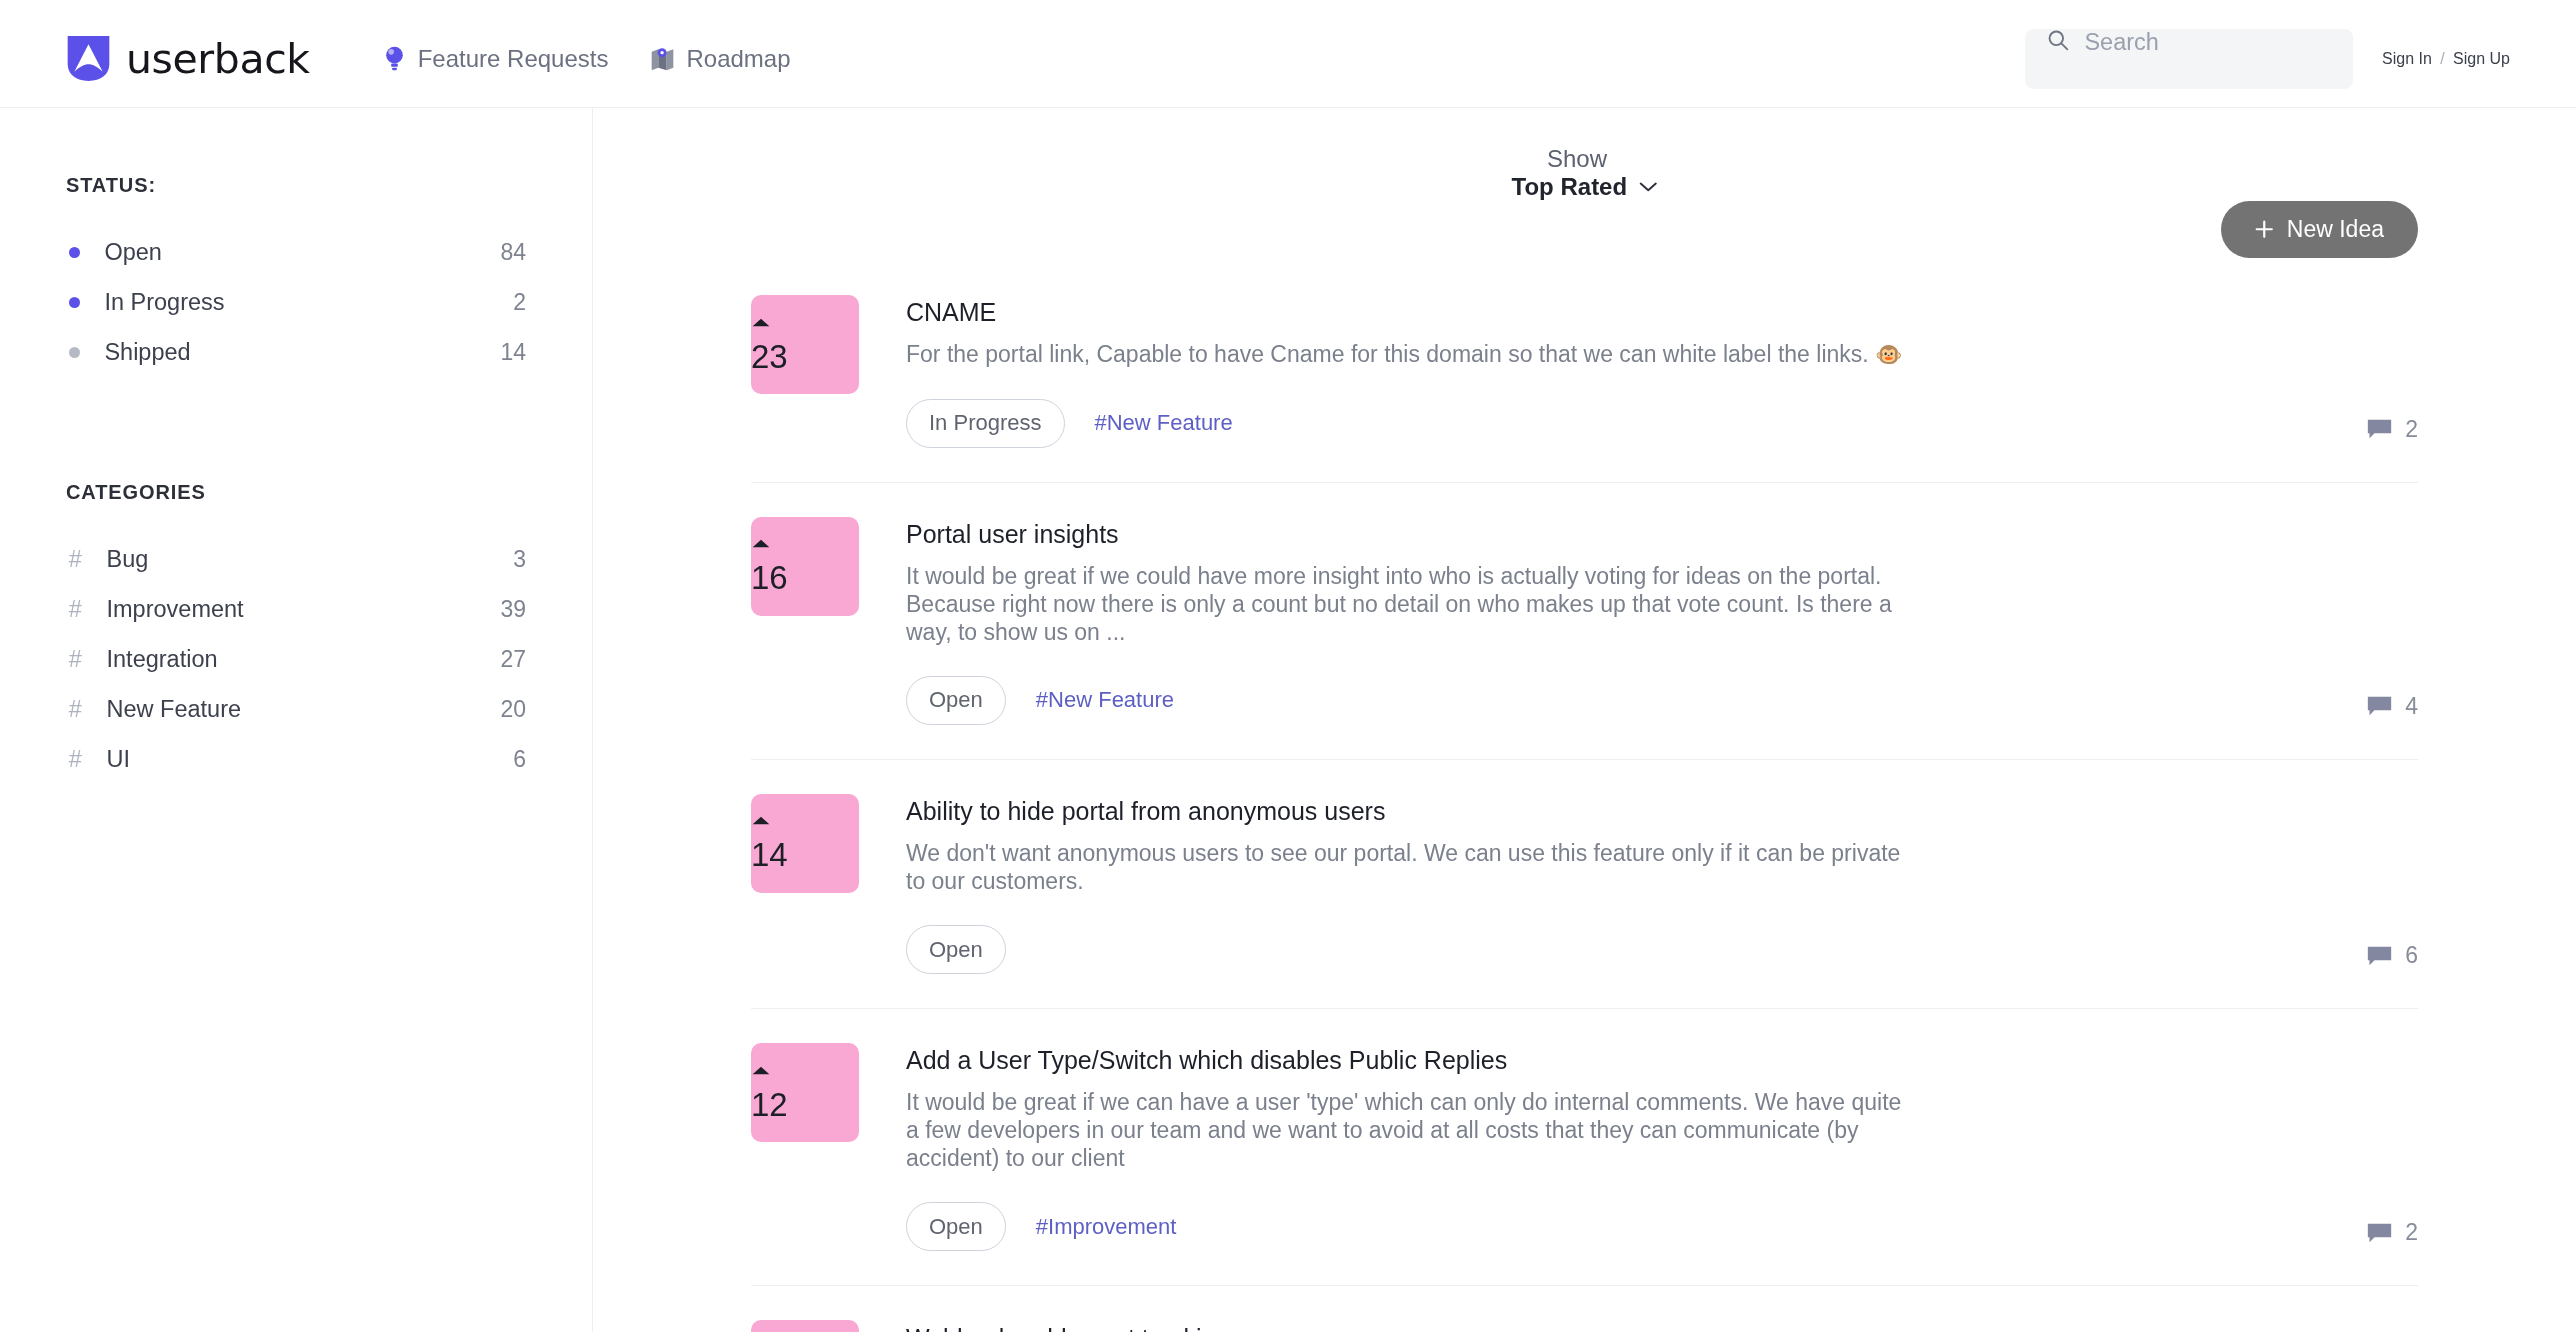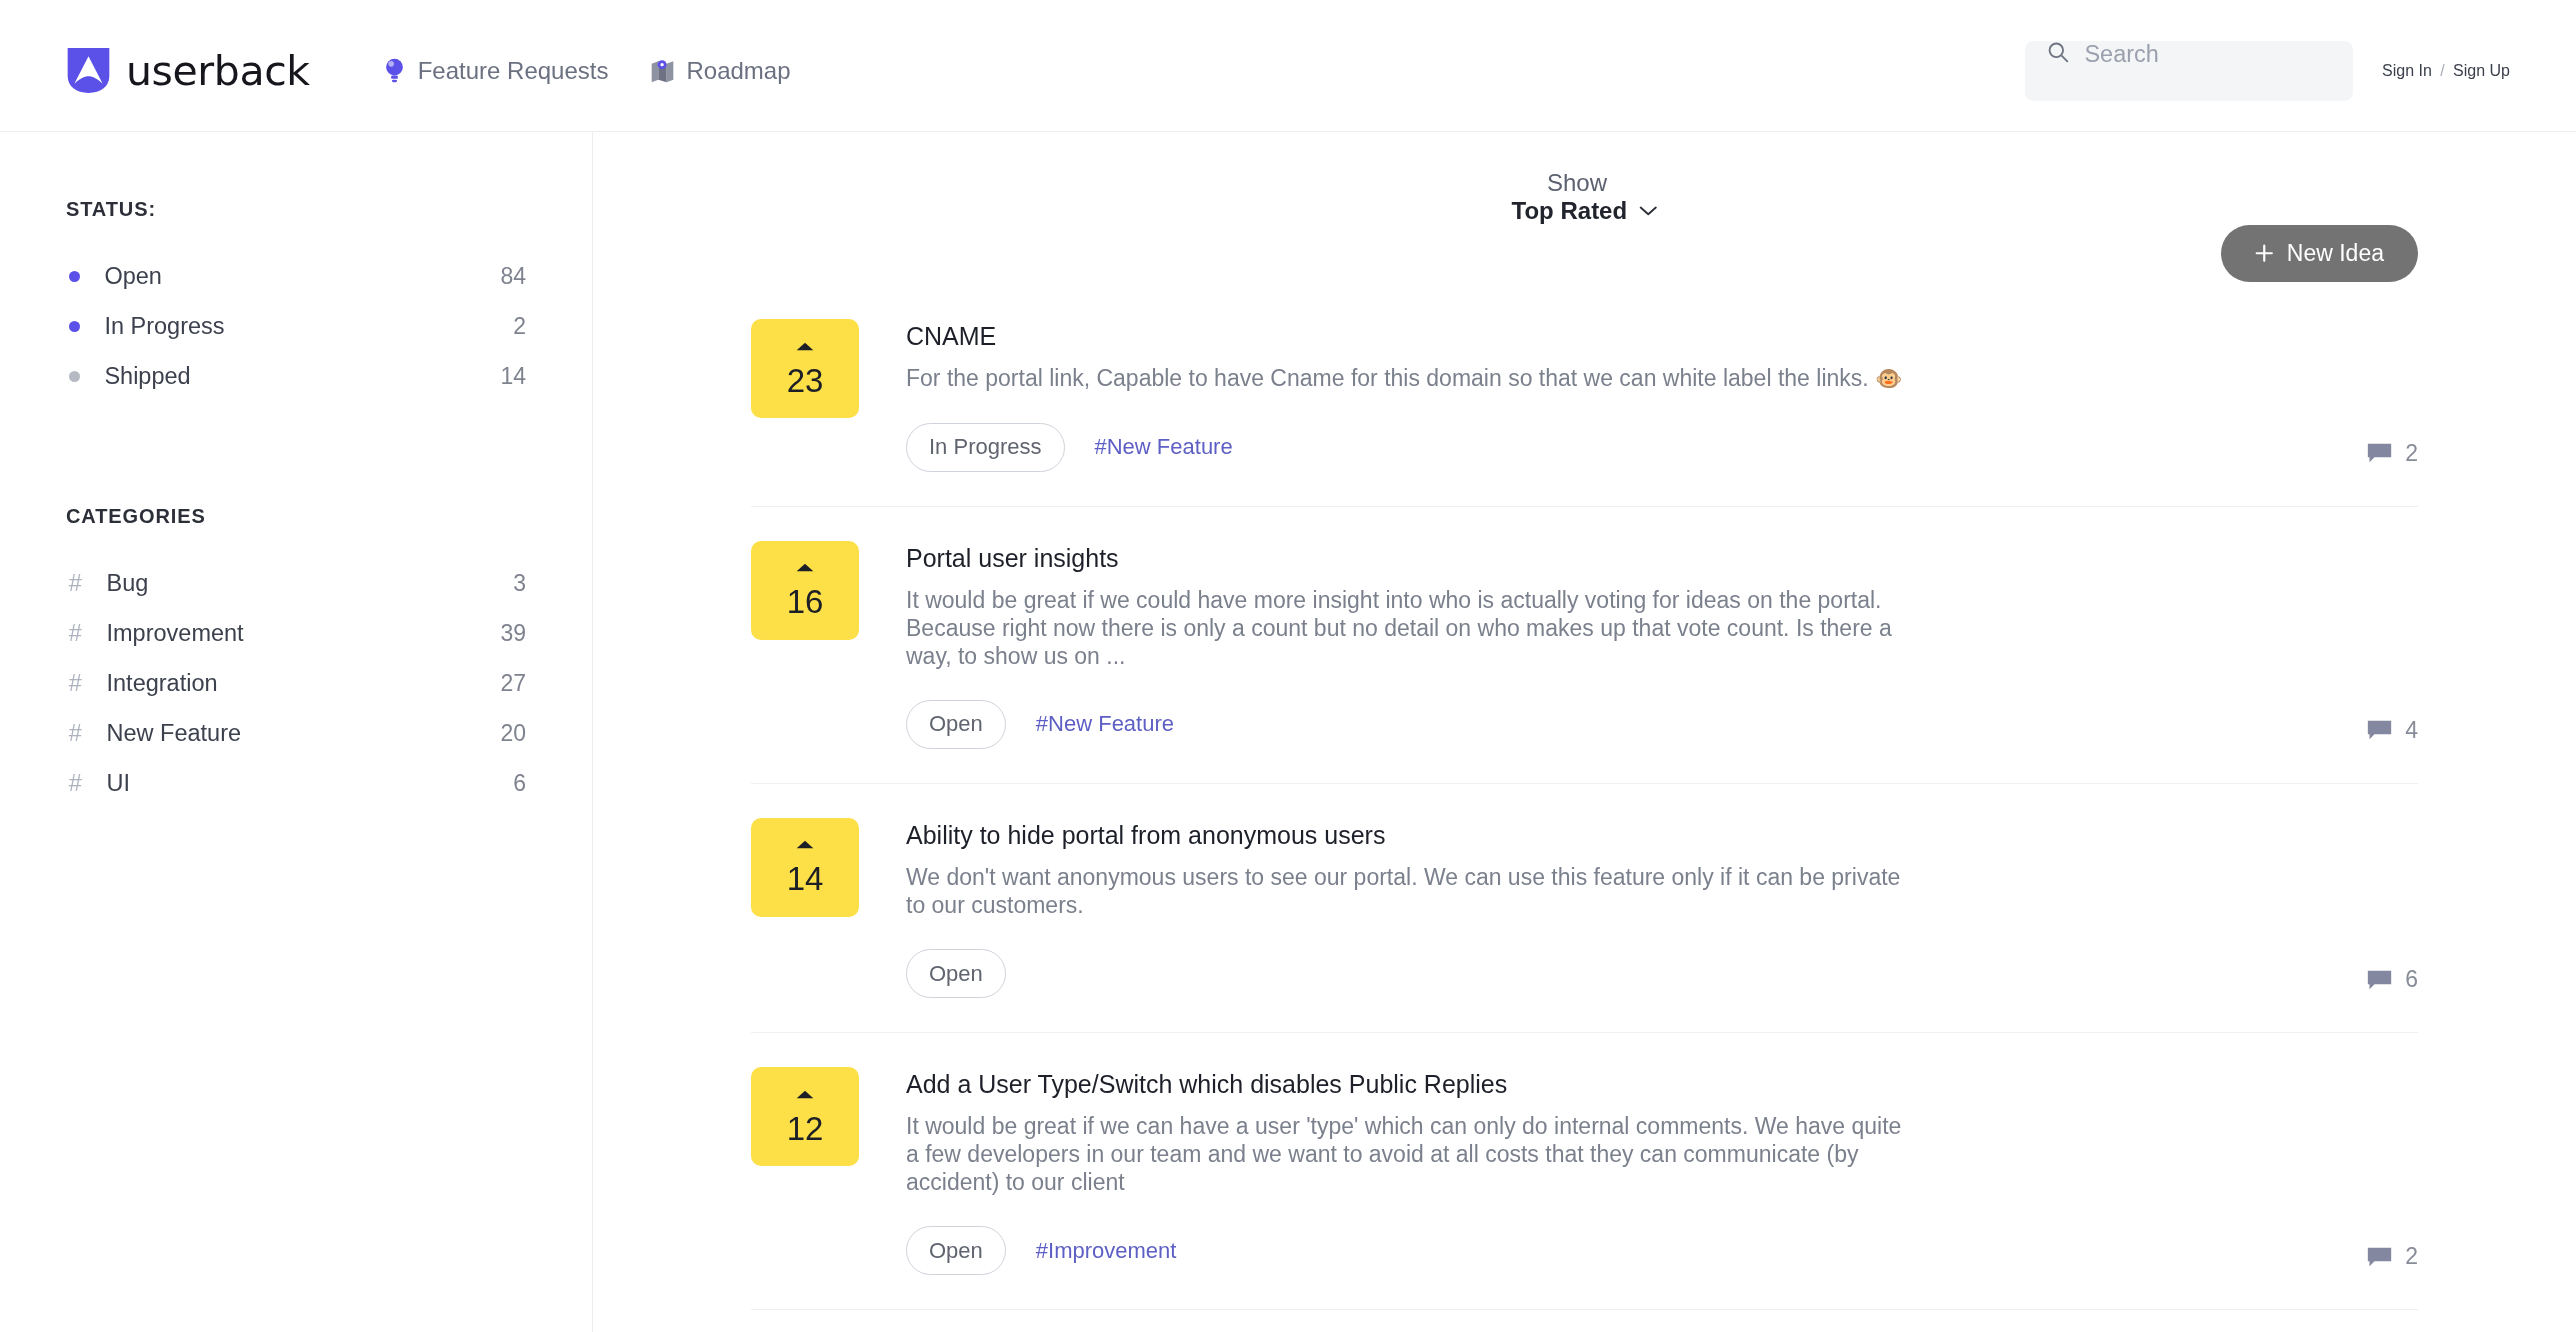--- a/index.html
+++ b/index.html
@@ -9,21 +9,21 @@
     height: 1333px;
     background: #ffffff;
     font-family: "Liberation Sans", sans-serif;
     -webkit-font-smoothing: antialiased;
     overflow: hidden;
   }
 
   
   .header {
     position: relative;
-    height: 132px;
+    height: 108px;
     width: 100%;
     background: #ffffff;
     border-bottom: 1.7px solid #eceef2;
     display: flex;
     align-items: center;
     padding: 10px 66px 0 66px;
   }
   .brand {
     display: flex;
     align-items: center;
@@ -186,25 +186,25 @@
     display: flex;
     padding: 34px 0 34px 0;
     border-bottom: 1.7px solid #edeff3;
     position: relative;
   }
   .idea:first-child { border-top: none; }
   .vote-box {
     width: 108px;
     flex: 0 0 108px;
     height: 99px;
-    background: #fde047;
+    background: #f9a8d4;
     border-radius: 10px;
     display: flex;
     flex-direction: column;
-    align-items: center;
+    align-items: flex-start;
     justify-content: center;
     gap: 12px;
     margin-right: 47px;
     cursor: pointer;
   }
   .vote-caret { width: 20px; height: 11px; display:block; }
   .vote-count { font-size: 33px; color: #1d1f26; line-height: 1; }
   .idea-body { flex: 1 1 auto; padding-top: 3.4px; min-width: 0; }
   .idea-title {
     font-size: 25px;

